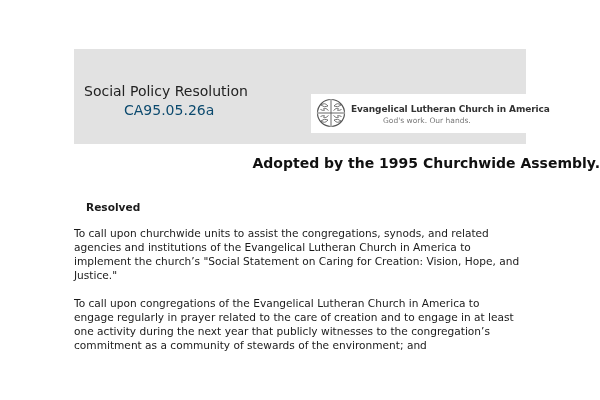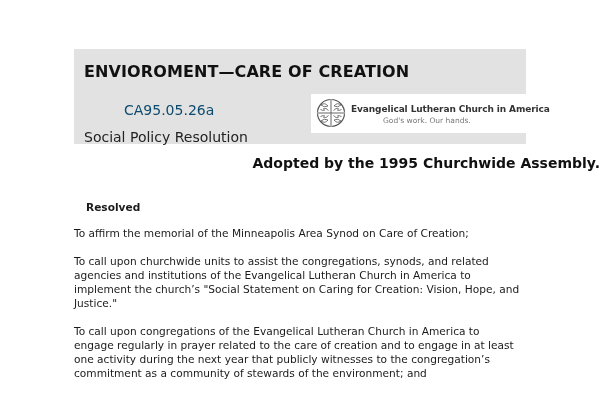--- a/index.html
+++ b/index.html
@@ -33,21 +33,20 @@
       color: #111111;
       white-space: nowrap;
     }
     .doc-subtitle {
       position: absolute;
       left: 10px;
       top: 34px;
       font-size: 14px;
       color: #222222;
       white-space: nowrap;
-      margin-top: 46px;
     }
     .doc-code {
       position: absolute;
       left: 22px;
       top: 53px;
       font-size: 14px;
       color: #0c4a6e;
       white-space: nowrap;
       margin-left: 28px;
     }
@@ -111,21 +110,20 @@
     }
     .para {
       margin: 0 0 14px 0;
       white-space: pre-line;
     }
   </style>
 </head>
 <body>
 
 <div class="header-block">
-  <div class="doc-title">ENVIOROMENT—CARE OF CREATION</div>
   <div class="doc-subtitle">Social Policy Resolution</div>
   <div class="doc-code">CA95.05.26a</div>
 
   <div class="logo-box">
     <svg class="logo-icon" viewBox="0 0 30 30">
       <circle cx="15" cy="15" r="13.5" fill="none" stroke="#555" stroke-width="1.2"></circle>
       <line x1="15" y1="1.5" x2="15" y2="28.5" stroke="#fff" stroke-width="2.4"></line>
       <line x1="1.5" y1="15" x2="28.5" y2="15" stroke="#fff" stroke-width="2.4"></line>
       <line x1="15" y1="1.5" x2="15" y2="28.5" stroke="#555" stroke-width="0.9"></line>
       <line x1="1.5" y1="15" x2="28.5" y2="15" stroke="#555" stroke-width="0.9"></line>
@@ -136,21 +134,20 @@
     </svg>
     <div class="logo-name">Evangelical Lutheran Church in America</div>
     <div class="logo-tagline">God's work. Our hands.</div>
   </div>
 </div>
 
 <div class="adopted">Adopted by the 1995 Churchwide Assembly.</div>
 
 <div class="body-text">
   <p class="resolved-heading">Resolved</p>
-  <p class="para">To affirm the memorial of the Minneapolis Area Synod on Care of Creation;</p>
   <p class="para">To call upon churchwide units to assist the congregations, synods, and related
 agencies and institutions of the Evangelical Lutheran Church in America to
 implement the church’s "Social Statement on Caring for Creation: Vision, Hope, and
 Justice."</p>
   <p class="para">To call upon congregations of the Evangelical Lutheran Church in America to
 engage regularly in prayer related to the care of creation and to engage in at least
 one activity during the next year that publicly witnesses to the congregation’s
 commitment as a community of stewards of the environment; and</p>
 </div>
 

